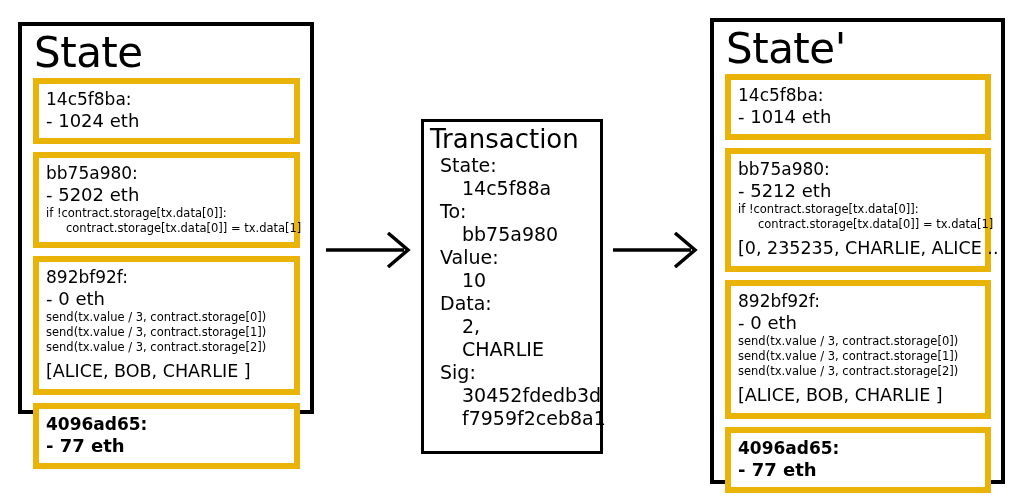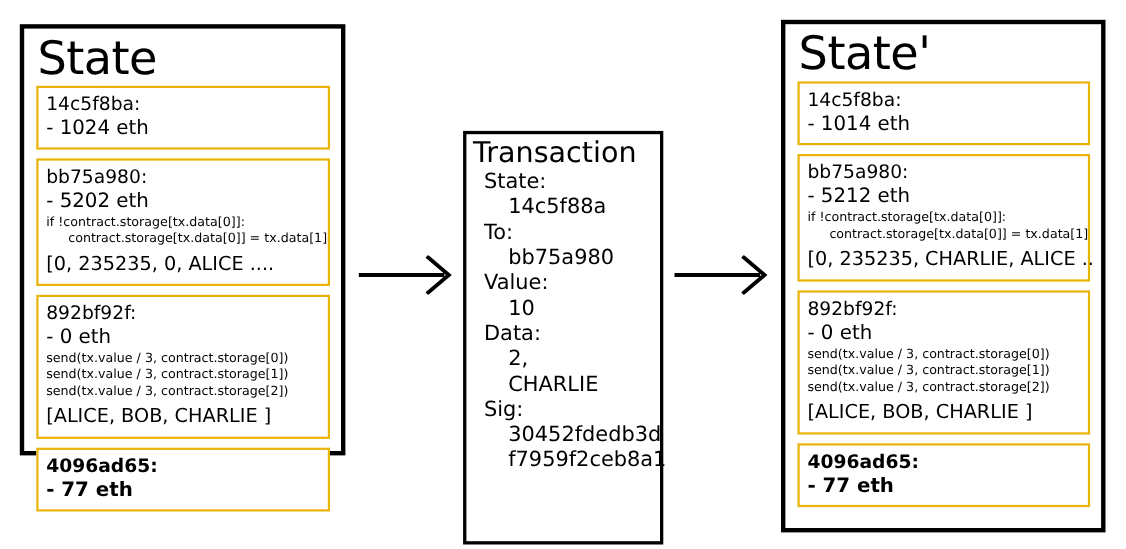--- a/index.html
+++ b/index.html
@@ -36,21 +36,21 @@
     white-space: nowrap;
   }
 
   .accounts {
     padding: 0 10px 0 11px;
   }
 
   
   .account-box {
     box-sizing: border-box;
-    border: 2px solid #eab308;
+    border: 6px solid #eab308;
     background: #ffffff;
     padding: 5px 7px 6px 7px;
     margin-bottom: 8px;
   }
   .account-box:last-child { margin-bottom: 0; font-weight: bold; }
 
   .acct-addr {
     font-size: 17px;
     line-height: 21px;
     white-space: nowrap;
@@ -72,21 +72,21 @@
     white-space: nowrap;
     padding-top: 4px;
   }
 
   
   #transaction-box {
     position: absolute;
     left: 421px;
     top: 119px;
     width: 182px;
-    height: 376px;
+    height: 335px;
     box-sizing: border-box;
     border: 3px solid #000000;
     background: #ffffff;
     padding: 2px 0 0 0;
   }
   .tx-title {
     font-size: 26px;
     line-height: 30px;
     padding-left: 6px;
     white-space: nowrap;
@@ -119,21 +119,20 @@
     <div class="account-box">
       <div class="acct-addr">14c5f8ba:</div>
       <div class="acct-bal">- 1024 eth</div>
     </div>
 
     <div class="account-box">
       <div class="acct-addr">bb75a980:</div>
       <div class="acct-bal">- 5202 eth</div>
       <div class="acct-code">if !contract.storage[tx.data[0]]:</div>
       <div class="acct-code indent">contract.storage[tx.data[0]] = tx.data[1]</div>
-      <div class="acct-storage">[0, 235235, 0, ALICE ....</div>
     </div>
 
     <div class="account-box">
       <div class="acct-addr">892bf92f:</div>
       <div class="acct-bal">- 0 eth</div>
       <div class="acct-code">send(tx.value / 3, contract.storage[0])</div>
       <div class="acct-code">send(tx.value / 3, contract.storage[1])</div>
       <div class="acct-code">send(tx.value / 3, contract.storage[2])</div>
       <div class="acct-storage">[ALICE, BOB, CHARLIE ]</div>
     </div>

